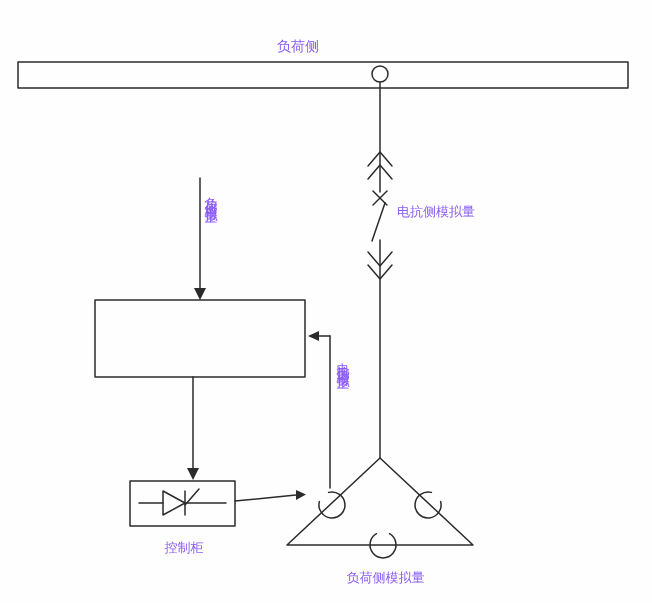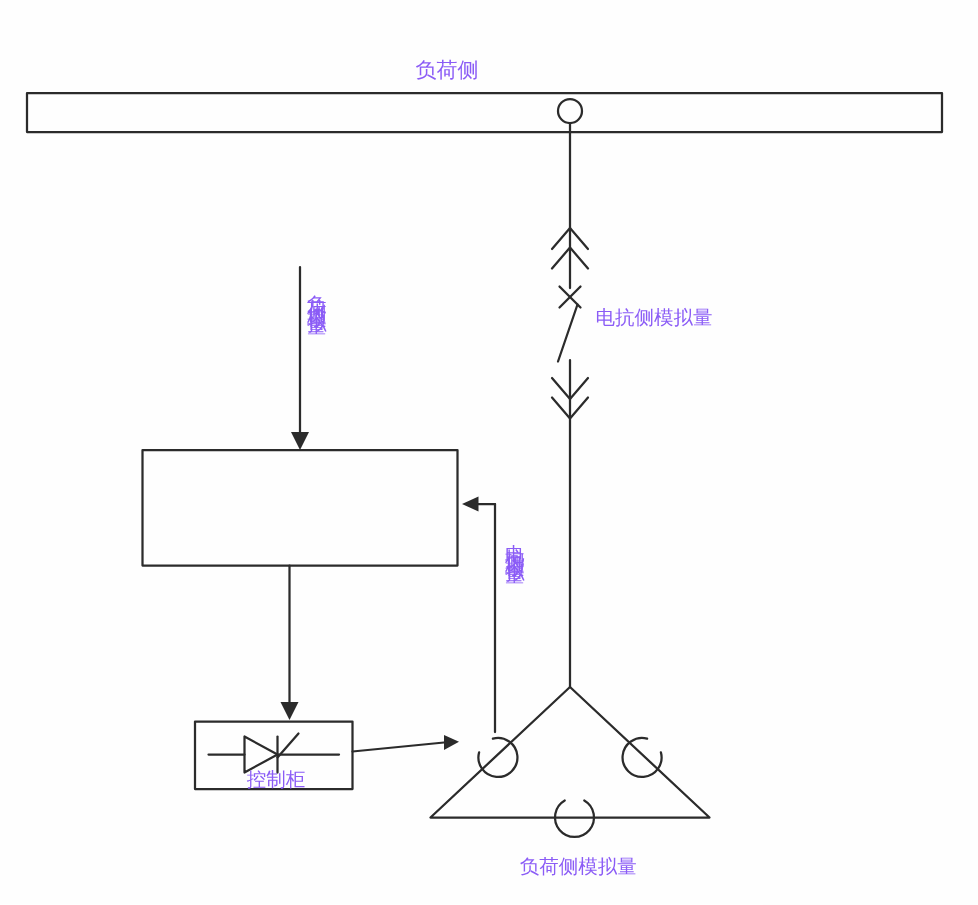--- a/index.html
+++ b/index.html
@@ -28,21 +28,21 @@
     white-space: nowrap;
   }
   .bus-label      { left: 258px; top: 38px;  width: 80px; font-size: 14px; }
   .switchgear-label { left: 397px; top: 204px; }
   .reactor-label  { left: 338px; top: 570px; width: 95px; }
   .controller-label {
     left: 95px; top: 300px; width: 210px; height: 77px;
     display: flex; align-items: center; justify-content: center;
     font-size: 14px; letter-spacing: 2px;
   }
-  .cabinet-label  { left: 145px; top: 512px; width: 78px; }
+  .cabinet-label  { left: 145px; top: 540px; width: 78px; }
   .load-signal-label    { left: 203px; top: 186px; font-size: 13px; }
   .reactor-signal-label { left: 335px; top: 352px; font-size: 13px; }
 </style>
 </head>
 <body>
 
 <div class="canvas">
 
   <svg width="652" height="603" viewBox="0 0 652 603" fill="none" stroke="#2b2b2b" stroke-width="1.5" stroke-linecap="round" stroke-linejoin="round">
 

